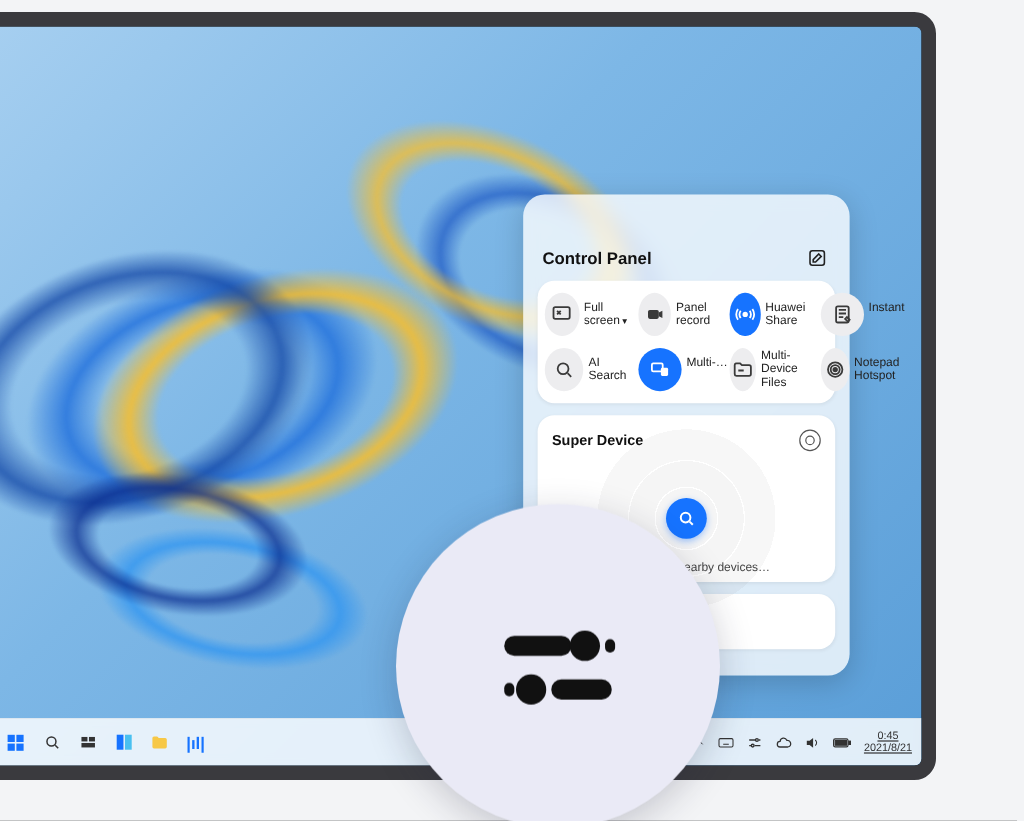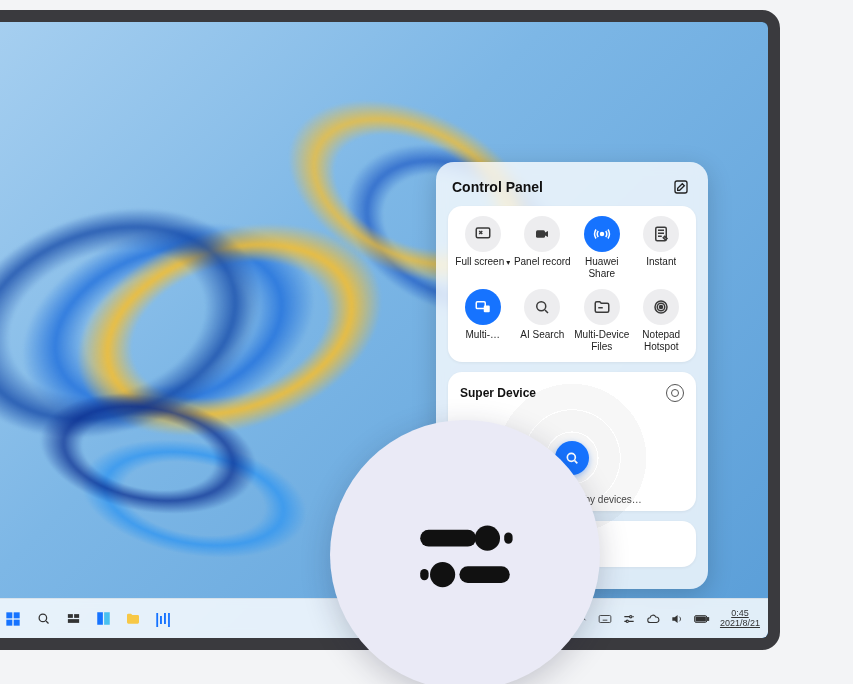--- a/index.html
+++ b/index.html
@@ -61,20 +61,21 @@
     width: 272px;
     border-radius: 18px;
     padding: 14px 12px 12px 12px;
     background: rgba(255,255,255,0.78);
     backdrop-filter: blur(6px);
     box-shadow: 0 6px 24px rgba(0,0,0,.18);
   }
   .cp-header {
     display: flex; align-items: center; justify-content: space-between;
     padding: 0 4px 8px 4px;
+    margin-top: 28px;
   }
   .cp-title { font-size: 14px; font-weight: 700; color: #111; }
   .edit-btn {
     width: 22px; height: 22px; border-radius: 6px;
     display: flex; align-items: center; justify-content: center;
     color: #222;
   }
   .card {
     background: #fff;
     border-radius: 14px;
@@ -82,25 +83,24 @@
     margin-bottom: 10px;
     box-shadow: 0 1px 3px rgba(0,0,0,.06);
   }
   .grid {
     display: grid;
     grid-template-columns: repeat(4, 1fr);
     row-gap: 10px;
     column-gap: 2px;
   }
   .tile {
-    display: flex; flex-direction: column; align-items: center;
+    display: flex; flex-direction: row; align-items: center;
     gap: 4px;
     font-size: 10px;
     color: #222;
-    text-align: center;
     line-height: 1.15;
   }
   .tile .circle {
     width: 36px; height: 36px; border-radius: 50%;
     background: #ededef;
     display: flex; align-items: center; justify-content: center;
     color: #3a3a3a;
   }
   .tile.active .circle { background: #1673ff; color: #fff; }
   .tile .label { max-width: 58px; overflow: hidden; white-space: normal; min-height: 22px; }
@@ -231,38 +231,38 @@
             <div class="circle">
                 <svg width="18" height="18" viewBox="0 0 24 24" fill="none" stroke="currentColor" stroke-width="2">
                   <rect x="5" y="3" width="14" height="18" rx="2"></rect>
                   <path d="M8 7h8M8 11h8M8 15h5"></path>
                   <path d="M15 17l3 3 2-2-3-3z"></path>
                 </svg>
               </div>
             <div class="label">Instant</div>
           </div>
 
+          <div class="tile">
+            <div class="circle">
+                <svg width="18" height="18" viewBox="0 0 24 24" fill="none" stroke="currentColor" stroke-width="2">
+                  <circle cx="11" cy="11" r="6"></circle>
+                  <path d="M20 20l-4-4"></path>
+                </svg>
+              </div>
+            <div class="label">AI Search</div>
+          </div>
+
           <div class="tile active">
             <div class="circle">
                 <svg width="18" height="18" viewBox="0 0 24 24" fill="none" stroke="currentColor" stroke-width="2">
                   <rect x="3" y="5" width="12" height="9" rx="1.5"></rect>
                   <rect x="13" y="10" width="8" height="9" rx="1.5" fill="currentColor" stroke="none"></rect>
                 </svg>
               </div>
             <div class="label nowrap">Multi-…</div>
-          </div>
-
-          <div class="tile">
-            <div class="circle">
-                <svg width="18" height="18" viewBox="0 0 24 24" fill="none" stroke="currentColor" stroke-width="2">
-                  <circle cx="11" cy="11" r="6"></circle>
-                  <path d="M20 20l-4-4"></path>
-                </svg>
-              </div>
-            <div class="label">AI Search</div>
           </div>
 
           <div class="tile">
             <div class="circle">
                 <svg width="18" height="18" viewBox="0 0 24 24" fill="none" stroke="currentColor" stroke-width="2">
                   <path d="M3 7a2 2 0 012-2h4l2 2h8a2 2 0 012 2v8a2 2 0 01-2 2H5a2 2 0 01-2-2V7z"></path>
                   <path d="M7 13h6"></path>
                 </svg>
               </div>
             <div class="label">Multi-Device Files</div>

